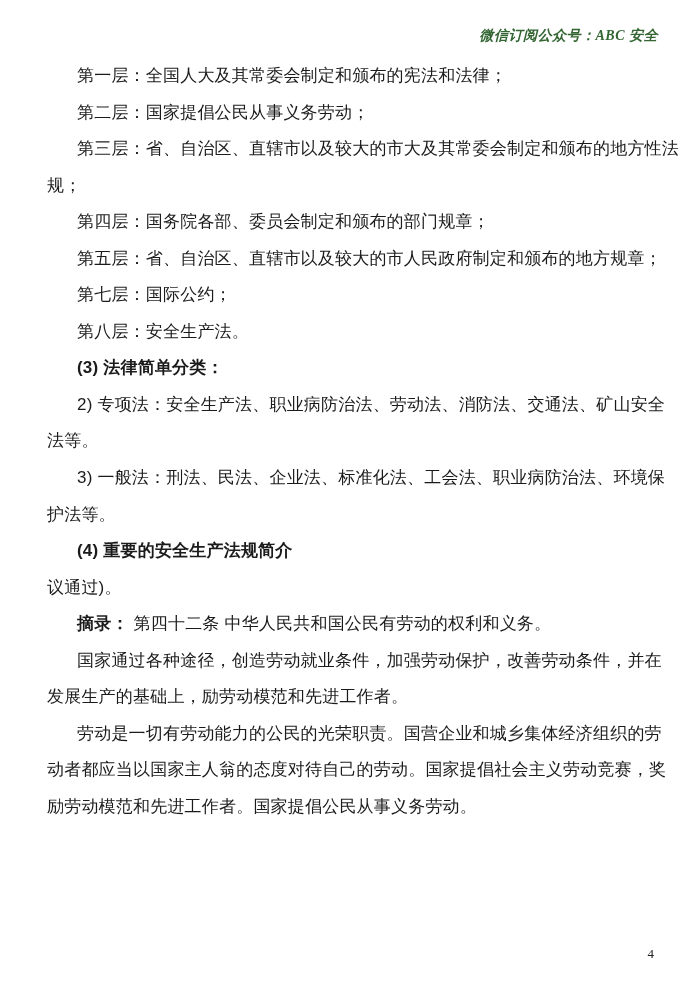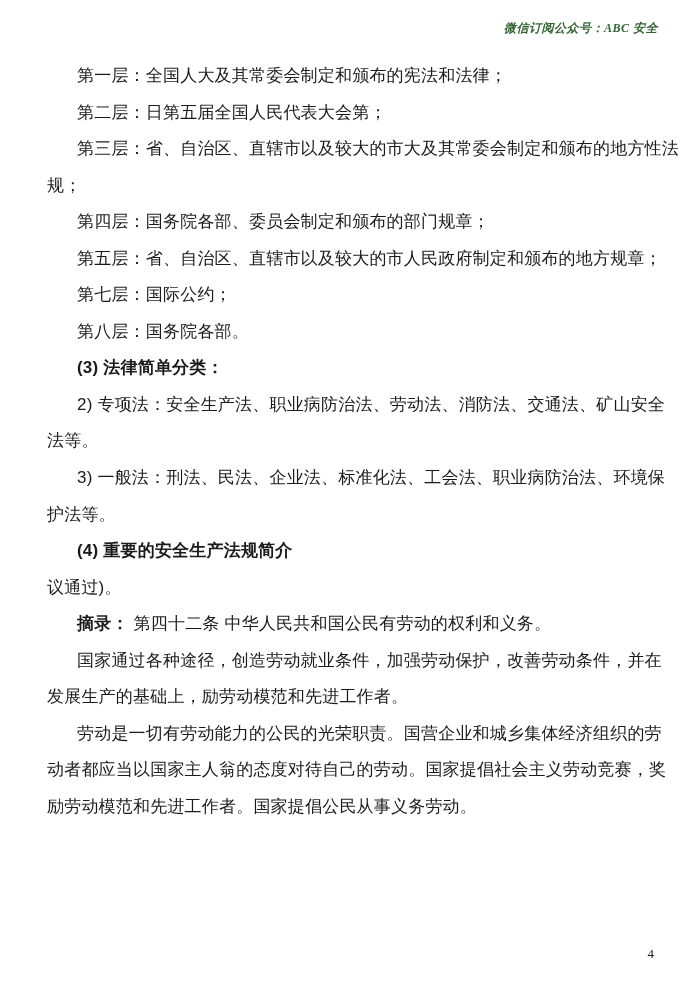--- a/index.html
+++ b/index.html
@@ -11,26 +11,26 @@
     overflow: hidden;
     font-family: "Liberation Sans", sans-serif;
   }
   .page {
     position: absolute;
     inset: 0;
     background: #ffffff;
   }
   .header-watermark {
     position: absolute;
-    top: 20px;
+    top: 27px;
     right: 42px;
     font-family: "Liberation Serif", serif;
     font-style: italic;
     font-weight: bold;
-    font-size: 12px;
+    font-size: 14px;
     letter-spacing: 0.5px;
     white-space: nowrap;
   }
   .body-text {
     position: absolute;
     top: 58px;
     left: 47px;
     width: 606px;
     font-size: 17px;
     line-height: 36.55px;
@@ -51,27 +51,27 @@
   }
 </style>
 </head>
 <body>
 
 <div class="page">
   <div class="header-watermark" style="color: rgb(51, 102, 51);">微信订阅公众号：ABC 安全</div>
 
   <div class="body-text" id="body-lines" style="color: rgb(27, 27, 27);">
       <div class="text-line indent"><span>第一层：全国人大及其常委会制定和颁布的宪法和法律；</span></div>
-      <div class="text-line indent"><span>第二层：日第五届全国人民代表大会第；</span></div>
+      <div class="text-line indent"><span>第二层：国家提倡公民从事义务劳动；</span></div>
       <div class="text-line indent"><span>第三层：省、自治区、直辖市以及较大的市大及其常委会制定和颁布的地方性法</span></div>
       <div class="text-line"><span>规；</span></div>
       <div class="text-line indent"><span>第四层：国务院各部、委员会制定和颁布的部门规章；</span></div>
       <div class="text-line indent"><span>第五层：省、自治区、直辖市以及较大的市人民政府制定和颁布的地方规章；</span></div>
       <div class="text-line indent"><span>第七层：国际公约；</span></div>
-      <div class="text-line indent"><span>第八层：国务院各部。</span></div>
+      <div class="text-line indent"><span>第八层：安全生产法。</span></div>
       <div class="text-line indent"><span class="run-bold">(3) 法律简单分类：</span></div>
       <div class="text-line indent"><span>2) 专项法：安全生产法、职业病防治法、劳动法、消防法、交通法、矿山安全</span></div>
       <div class="text-line"><span>法等。</span></div>
       <div class="text-line indent"><span>3) 一般法：刑法、民法、企业法、标准化法、工会法、职业病防治法、环境保</span></div>
       <div class="text-line"><span>护法等。</span></div>
       <div class="text-line indent"><span class="run-bold">(4) 重要的安全生产法规简介</span></div>
       <div class="text-line"><span>议通过)。</span></div>
       <div class="text-line indent"><span class="run-bold">摘录：</span><span> 第四十二条 中华人民共和国公民有劳动的权利和义务。</span></div>
       <div class="text-line indent"><span>国家通过各种途径，创造劳动就业条件，加强劳动保护，改善劳动条件，并在</span></div>
       <div class="text-line"><span>发展生产的基础上，励劳动模范和先进工作者。</span></div>

